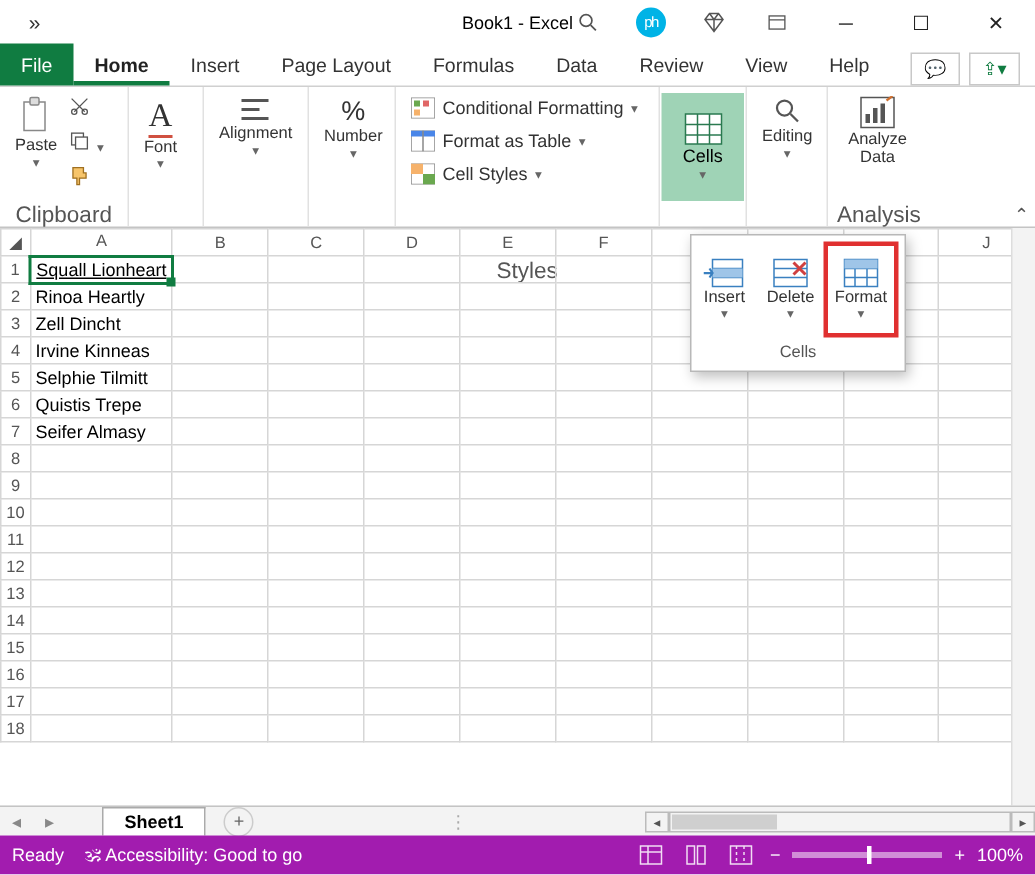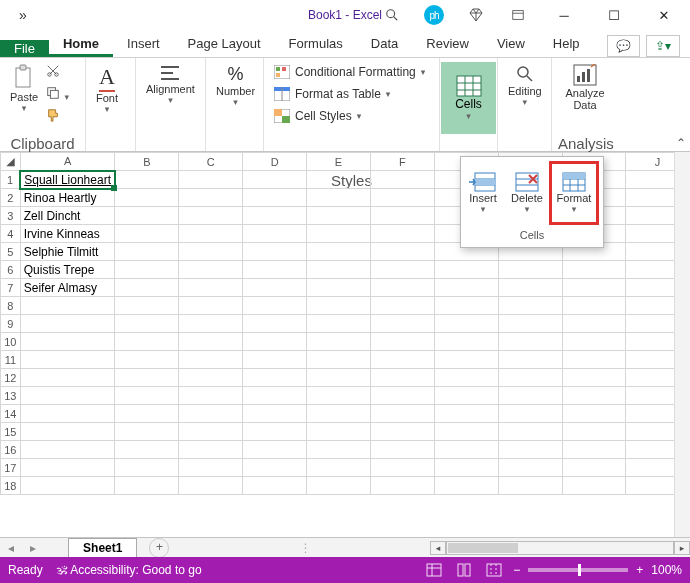--- a/index.html
+++ b/index.html
@@ -1,29 +1,29 @@
 <!DOCTYPE html>
 <html><head>
 <meta charset="utf-8">
 <style>
   * { box-sizing: border-box; font-family: "Segoe UI", Arial, sans-serif; }
   body { margin:0; width:690px; height:583px; background:#fff; overflow:hidden; position:relative; }
 
   
   .titlebar { height:30px; display:flex; align-items:center; padding:0 4px; font-size:12px; position:relative; }
   .titlebar .tleft { width:38px; text-align:center; font-size:14px; color:#333; }
-  .titlebar .tcenter { flex:1; text-align:center; color:#4c1d95; position:absolute; left:0; right:0; pointer-events:none;}
+  .titlebar .tcenter { flex:1; text-align:center; color:#000000; position:absolute; left:0; right:0; pointer-events:none;}
   .titlebar .tright { margin-left:auto; display:flex; align-items:center; gap:6px; }
   .titlebar .ticon { width:36px; height:28px; display:flex; align-items:center; justify-content:center; color:#444; }
   .titlebar .wicon { width:44px; height:28px; display:flex; align-items:center; justify-content:center; color:#222; font-size:13px; }
   .brand-circle { width:20px; height:20px; border-radius:50%; background:#00b3e6; display:flex;align-items:center;justify-content:center;font-size:10px;color:#fff;font-weight:normal; letter-spacing:-1px;}
 
   
   .tabs { height:28px; display:flex; align-items:flex-end; border-bottom:1px solid #d0d0d0; font-size:13px; }
-  .tab-file { background:#107c41; color:#fff; padding:5px 14px; height:17px; display:flex; align-items:center; }
+  .tab-file { background:#107c41; color:#fff; padding:5px 14px; height:28px; display:flex; align-items:center; }
   .tab { padding:5px 14px 6px; color:#333; cursor:pointer; }
   .tab.active { border-bottom:3px solid #107c41; font-weight:600; color:#222; padding-bottom:3px; }
   .tab-right { margin-left:auto; display:flex; gap:6px; padding-right:10px; }
   .tab-right .tbtn { border:1px solid #c8c8c8; padding:3px 8px; color:#107c41; font-size:12px; }
 
   
   .ribbon { height:94px; display:flex; border-bottom:1px solid #c4c4c4; position:relative; }
   .r-group { border-right:1px solid #e1e1e1; display:flex; flex-direction:column; justify-content:space-between; padding:4px 6px 1px; }
   .r-body { flex:1; display:flex; align-items:flex-start; gap:4px;}
   .r-label { text-align:center; font-size:15px; color:#555; padding-top:1px; height:16px;}

